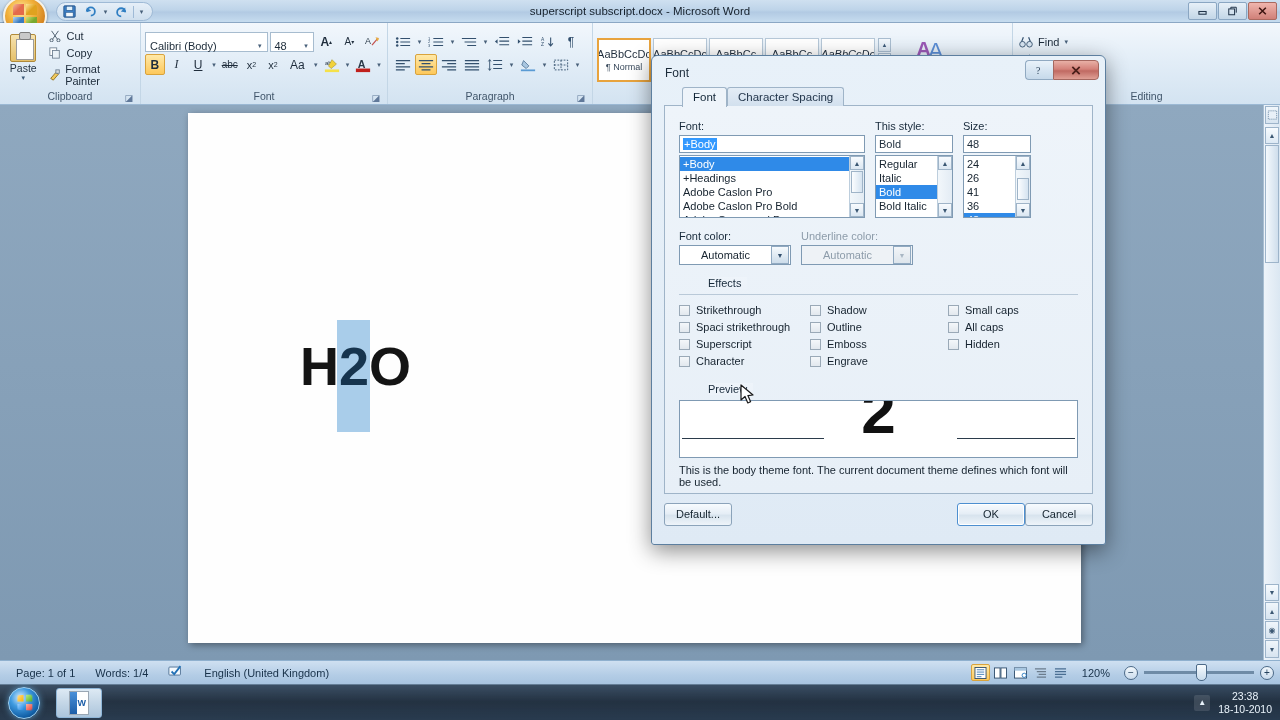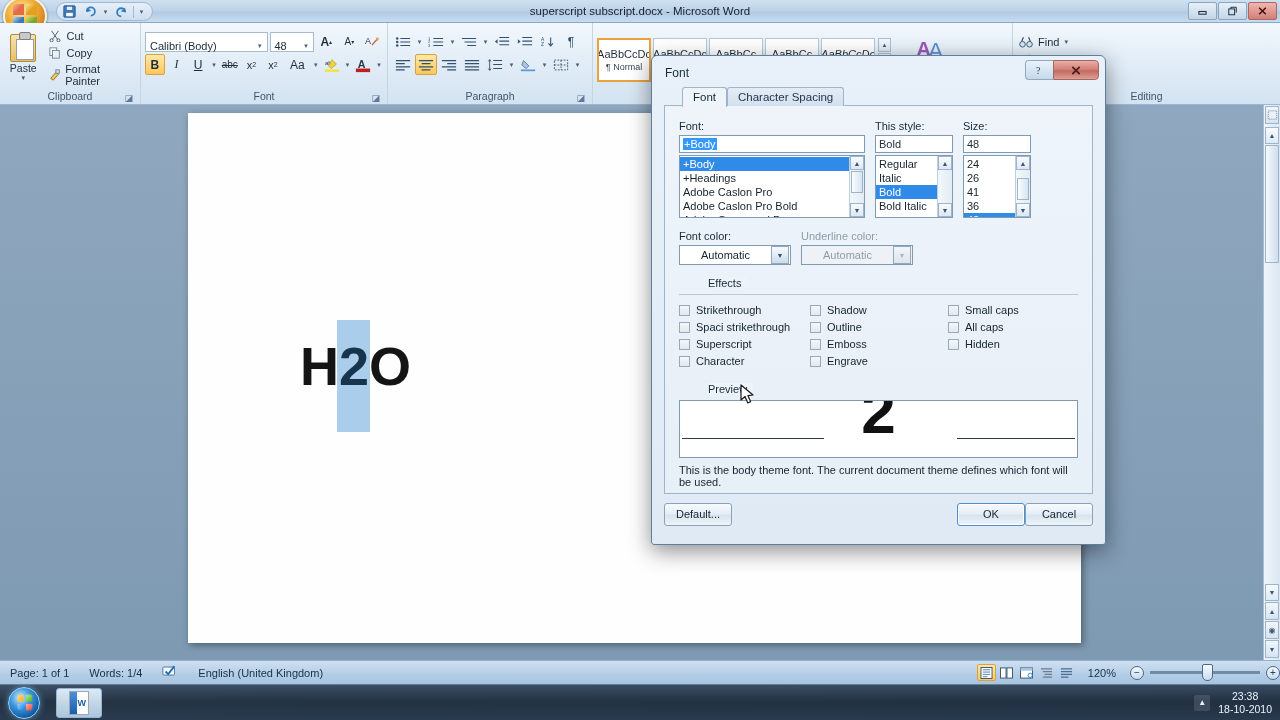--- a/index.html
+++ b/index.html
@@ -216,21 +216,21 @@
     background: linear-gradient(180deg,#f0f6fb,#d7e4f0);
     border:1px solid #9db4ca; cursor:pointer;
     display:flex;align-items:center;justify-content:center; font-size:8px; color:#3c5873;
   }
 
   
   .statusbar {
     height: 24px;
     background: linear-gradient(180deg,#cfe0f1 0%, #b4cde6 60%, #a8c4e0 100%);
     border-top: 1px solid #8fb0ce;
-    display: flex; align-items: center; padding: 0 0;
+    display: flex; align-items: center; padding: 0 6px;
     font-size: 11px; color: #173048;
   }
   .sb-item { padding: 0 10px; cursor: pointer; white-space: nowrap; }
   .view-btns { display:flex; gap:1px; margin-right:8px; }
   .view-btn {
     width:19px; height:17px; display:flex; align-items:center; justify-content:center;
     cursor:pointer; font-size:10px; color:#204060; border:1px solid transparent; border-radius:2px;
   }
   .view-btn.on { background: linear-gradient(180deg,#ffe9a8,#fdc85b); border-color:#d9a33c; }
   .zoom-slider { display:flex; align-items:center; gap:0; margin-left:6px; }

